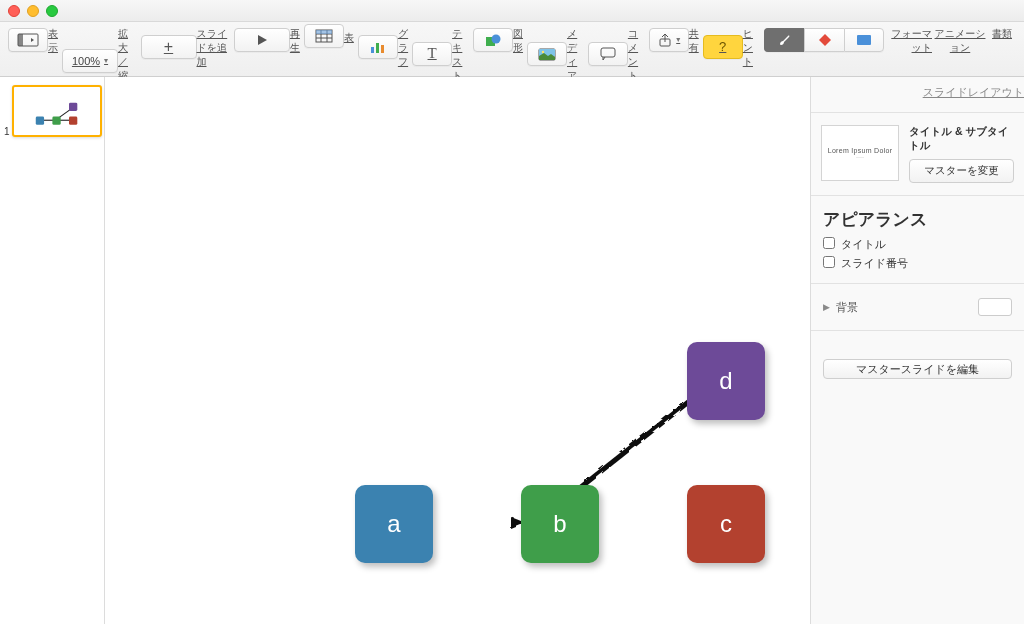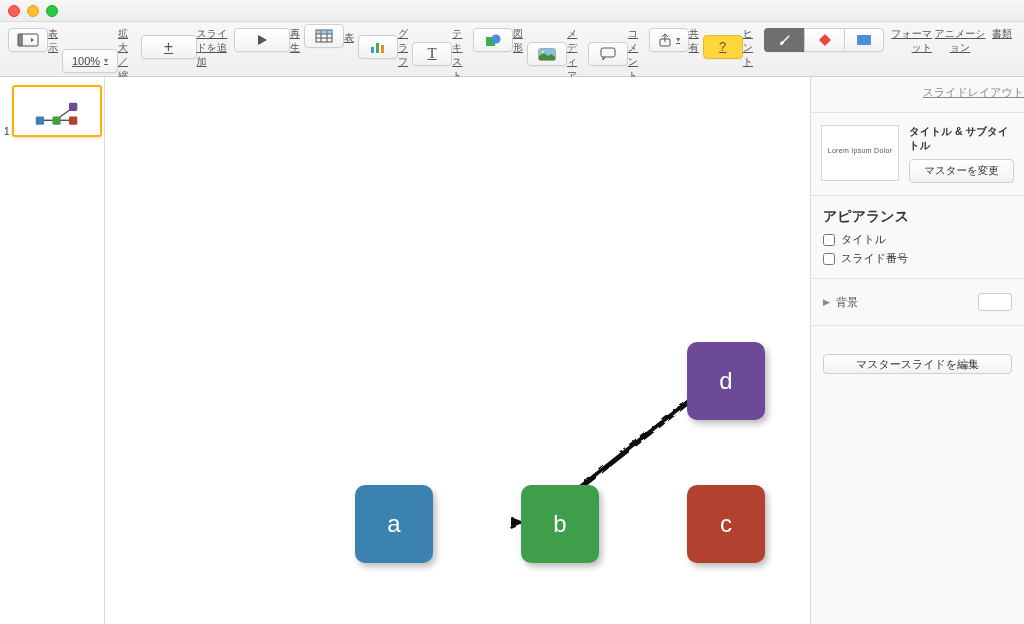--- a/index.html
+++ b/index.html
@@ -85,22 +85,22 @@
   font-size:6px; color:#999;
 }
 .master-thumb .big { font-size:7px; color:#555; letter-spacing:0.3px; }
 .master-right { flex:1; }
 .master-title { font-size:10.5px; font-weight:600; margin-bottom:6px; }
 .inspector button.mini {
   width:100%; height:24px; font-size:10.5px; border:1px solid #cfcfcf;
   border-radius:4px; background:linear-gradient(#fff,#f2f2f2); color:#333;
 }
 .insp-section { padding: 8px 12px 4px; }
-.insp-section .head { font-weight:600; font-size:14px; margin-bottom:6px; }
-.chk { display:flex; align-items:center; gap:6px; margin:4px 0; font-size:11px; color:#333;}
+.insp-section .head { font-weight:600; font-size:17px; margin-bottom:6px; }
+.chk { display:flex; gap:6px; margin:4px 0; font-size:11px; color:#333;}
 .chk input { width:12px; height:12px; }
 .divider { height:1px; background:#e2e2e2; margin:4px 0;}
 .disclose-row { display:flex; align-items:center; padding:10px 12px; font-size:11px; color:#555; gap:6px;}
 .disclose-row .swatch {
   margin-left:auto; width:34px; height:18px; border:1px solid #ccc; border-radius:3px; background:#fff;
 }
 .edit-master { padding: 24px 12px 13px; }
 .edit-master button {
   width:100%; height:20px; font-size:11px; border:1px solid #cfcfcf;
   border-radius:4px; background:linear-gradient(#fff,#f2f2f2); color:#333;

